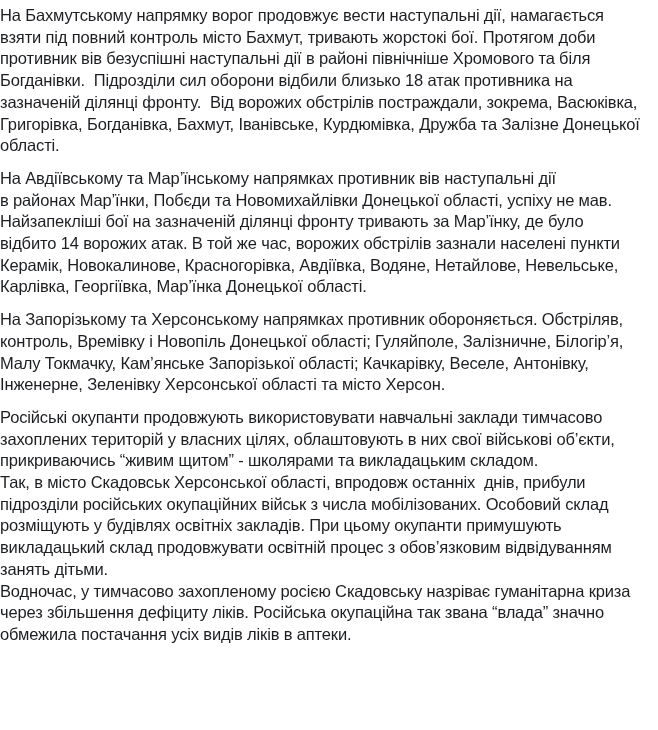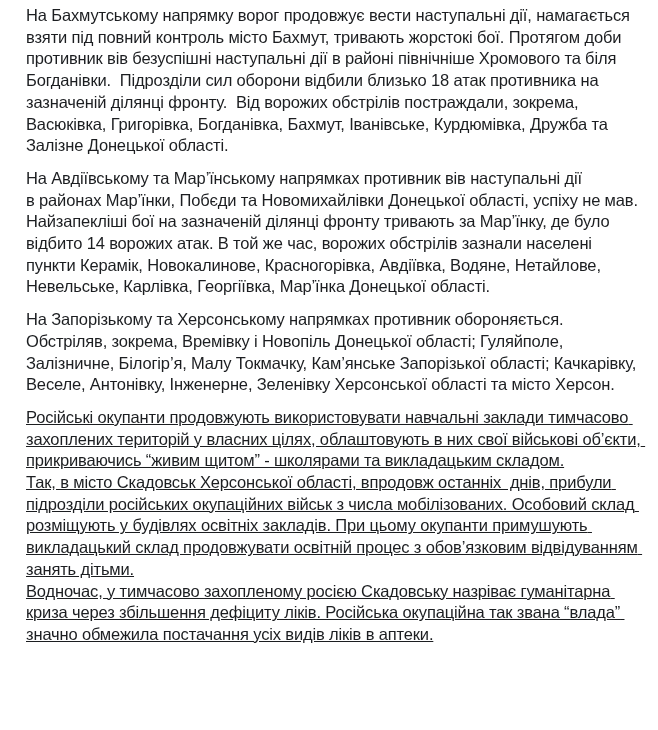--- a/index.html
+++ b/index.html
@@ -8,43 +8,42 @@
     background: #ffffff;
   }
   body {
     width: 658px;
     min-height: 730px;
     box-sizing: border-box;
   }
   .post-text {
     box-sizing: border-box;
     width: 658px;
-    padding: 5px 16px 6px 26px;
+    padding: 5px 16px 6px 0;
     font-family: "Liberation Sans", "DejaVu Sans", sans-serif;
     font-size: 16.5px;
     line-height: 21.7px;
     letter-spacing: -0.15px;
     color: #1c1e21;
     font-weight: 400;
   }
   .post-text p {
     margin: 0 0 11px 0;
     white-space: pre-wrap;       
     word-wrap: break-word;
   }
   .post-text p:last-child {
     margin-bottom: 0;
-    text-decoration: underline;
   }
 </style>
 </head>
 <body>
 
 <div class="post-text">
   <p>На Бахмутському напрямку ворог продовжує вести наступальні дії, намагається взяти під повний контроль місто Бахмут, тривають жорстокі бої. Протягом доби противник вів безуспішні наступальні дії в районі північніше Хромового та біля Богданівки.  Підрозділи сил оборони відбили близько 18 атак противника на зазначеній ділянці фронту.  Від ворожих обстрілів постраждали, зокрема, Васюківка, Григорівка, Богданівка, Бахмут, Іванівське, Курдюмівка, Дружба та Залізне Донецької області.</p>
   <p>На Авдіївському та Мар’їнському напрямках противник вів наступальні дії
 в районах Мар’їнки, Побєди та Новомихайлівки Донецької області, успіху не мав. Найзапекліші бої на зазначеній ділянці фронту тривають за Мар’їнку, де було відбито 14 ворожих атак. В той же час, ворожих обстрілів зазнали населені пункти Керамік, Новокалинове, Красногорівка, Авдіївка, Водяне, Нетайлове, Невельське, Карлівка, Георгіївка, Мар’їнка Донецької області.</p>
-  <p>На Запорізькому та Херсонському напрямках противник обороняється. Обстріляв, зокрема, Времівку і Новопіль Донецької області; Гуляйполе, Залізничне, Білогір’я, Малу Токмачку, Кам’янське Запорізької області; Качкарівку, Веселе, Антонівку, Інженерне, Зеленівку Херсонської області та місто Херсон.</p>
+  <p>На Запорізькому та Херсонському напрямках противник обороняється. Обстріляв, контроль, Времівку і Новопіль Донецької області; Гуляйполе, Залізничне, Білогір’я, Малу Токмачку, Кам’янське Запорізької області; Качкарівку, Веселе, Антонівку, Інженерне, Зеленівку Херсонської області та місто Херсон.</p>
   <p>Російські окупанти продовжують використовувати навчальні заклади тимчасово захоплених територій у власних цілях, облаштовують в них свої військові об’єкти, прикриваючись “живим щитом” - школярами та викладацьким складом.
 Так, в місто Скадовськ Херсонської області, впродовж останніх  днів, прибули підрозділи російських окупаційних військ з числа мобілізованих. Особовий склад розміщують у будівлях освітніх закладів. При цьому окупанти примушують викладацький склад продовжувати освітній процес з обов’язковим відвідуванням занять дітьми.
 Водночас, у тимчасово захопленому росією Скадовську назріває гуманітарна криза через збільшення дефіциту ліків. Російська окупаційна так звана “влада” значно обмежила постачання усіх видів ліків в аптеки.</p>
 
 </div>
 
 </body></html>

